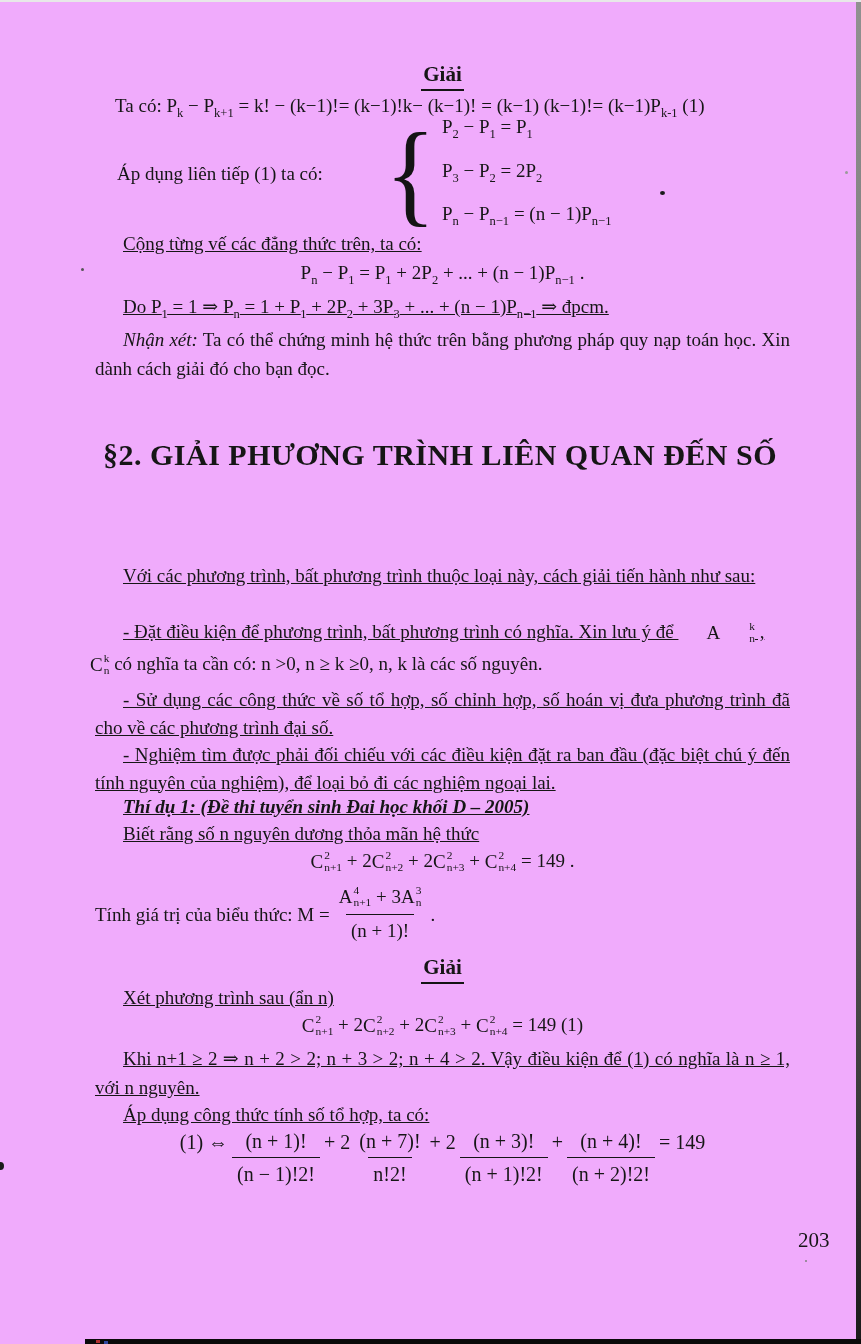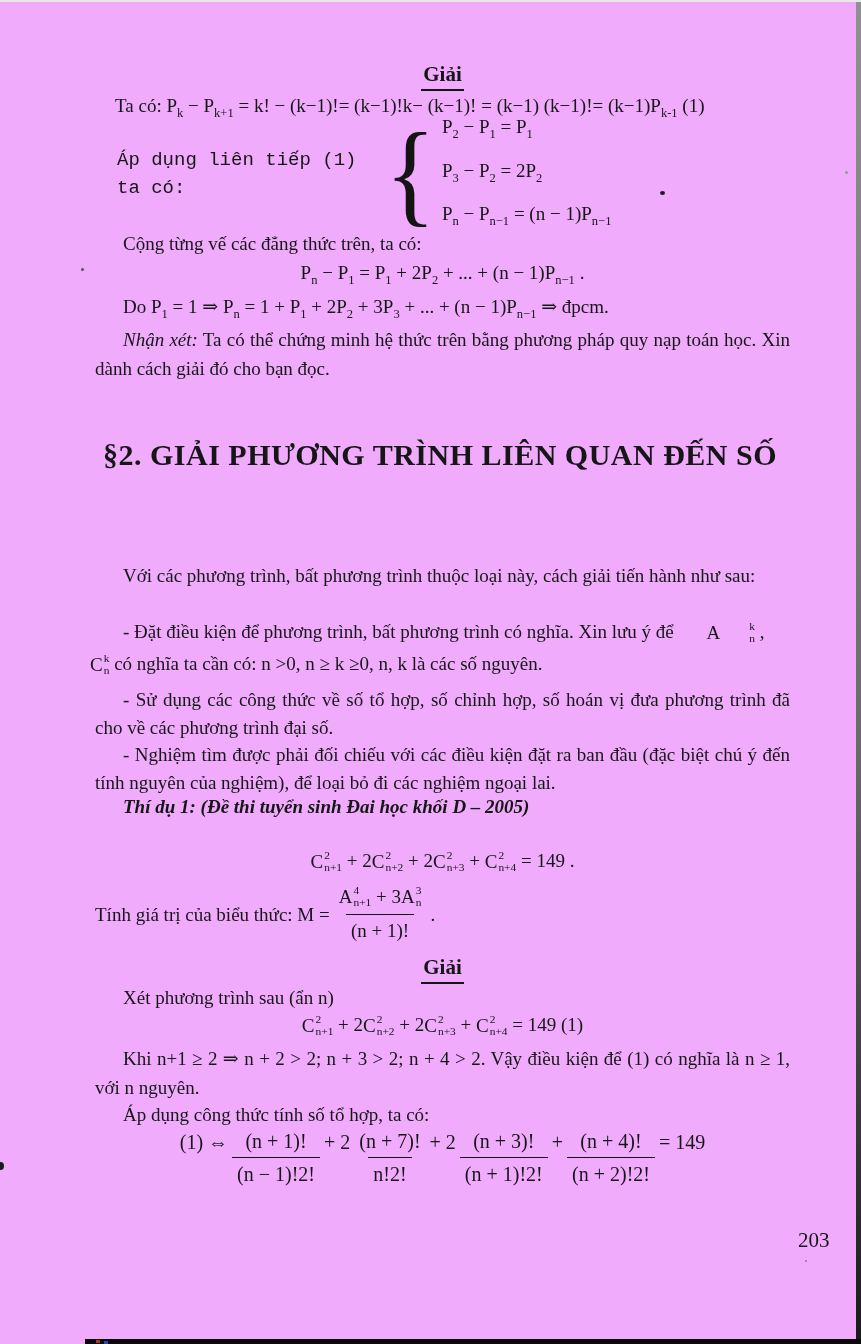--- a/index.html
+++ b/index.html
@@ -9,42 +9,42 @@
     background:#f0abfc;
     font-family:"Liberation Serif","DejaVu Serif",serif;
     color:#161616;
     overflow:hidden;
     margin:2px auto;
   }
   .abs{position:absolute;}
   .blk{position:absolute;left:95px;width:695px;font-size:19px;line-height:28px;}
   .center{text-align:center;}
   .justify{text-align:justify;}
-  .indent{text-indent:28px;}
+  .indent{text-indent:28px;text-decoration:underline;}
   .bold{font-weight:bold;}
   .ital{font-style:italic;}
   .giai{
     display:inline-block;font-weight:bold;font-size:21px;
     border-bottom:2.5px solid #141414;padding:0 2px 1px;
   }
   .section-title{
     left:60px;width:760px;text-align:center;
     font-weight:bold;font-size:30px;line-height:45px;letter-spacing:0.5px;
   }
   
   sub,sup{font-size:0.66em;}
   .ss{display:inline-flex;align-items:center;vertical-align:middle;position:relative;top:-1px;}
   .ssp{display:inline-flex;flex-direction:column;align-items:flex-start;margin-left:1px;}
   .sst,.ssu{display:block;font-size:0.60em;line-height:1.05;}
   .frac{display:inline-flex;flex-direction:column;align-items:center;vertical-align:middle;margin:0 4px;position:relative;top:-1px;}
   .fn{padding:0 5px 2px;white-space:nowrap;}
   .fd{border-top:1.7px solid #141414;padding:2px 5px 0;white-space:nowrap;}
   
   .system{display:flex;align-items:center;}
-  .sys-label{padding-left:22px;width:268px;flex:none;font-family:Liberation Mono, monospace;}
+  .sys-label{padding-left:22px;width:268px;flex:none;}
   .brace{
     font-family:"Liberation Serif",serif;font-size:106px;font-weight:400;
     line-height:1;transform:scaleY(1.08);flex:none;margin-right:6px;color:#141414;
   }
   .sys-eqs{display:flex;flex-direction:column;row-gap:13px;}
   .sys-eqs > div{line-height:24px;}
   
   .right-strip{right:0;top:0;bottom:0;width:5px;background:linear-gradient(#909090,#6a6a6a 55%,#1a1a1a);}
   .bottom-bar{left:85px;right:0;bottom:0;height:7px;background:#0a0a0a;}
   .speck{border-radius:50%;background:#1a1a1a;}
@@ -102,20 +102,21 @@
           <span class="ssu">n</span>
         </span>
       </span> có nghĩa ta cần có: n &gt;0, n ≥ k ≥0, n, k là các số nguyên.</div>
 
   <div class="blk justify indent" style="top:684px;line-height:27.5px;">- Sử dụng các công thức về số tổ hợp, số chỉnh hợp, số hoán vị đưa phương trình đã cho về các phương trình đại số.</div>
 
   <div class="blk justify indent" style="top:739px;line-height:27.5px;">- Nghiệm tìm được phải đối chiếu với các điều kiện đặt ra ban đầu (đặc biệt chú ý đến tính nguyên của nghiệm), để loại bỏ đi các nghiệm ngoại lai.</div>
 
   <div class="blk bold ital indent" style="top:791px;">Thí dụ 1: (Đề thi tuyển sinh Đai học khối D – 2005)</div>
 
+  <div class="blk indent" style="top:818px;">Biết rằng số n nguyên dương thỏa mãn hệ thức</div>
 
   <div class="blk center" style="top:845px;"><span class="ss">
         <span class="ssb">C</span>
         <span class="ssp">
           <span class="sst">2</span>
           <span class="ssu">n+1</span>
         </span>
       </span> + 2<span class="ss">
         <span class="ssb">C</span>
         <span class="ssp">

